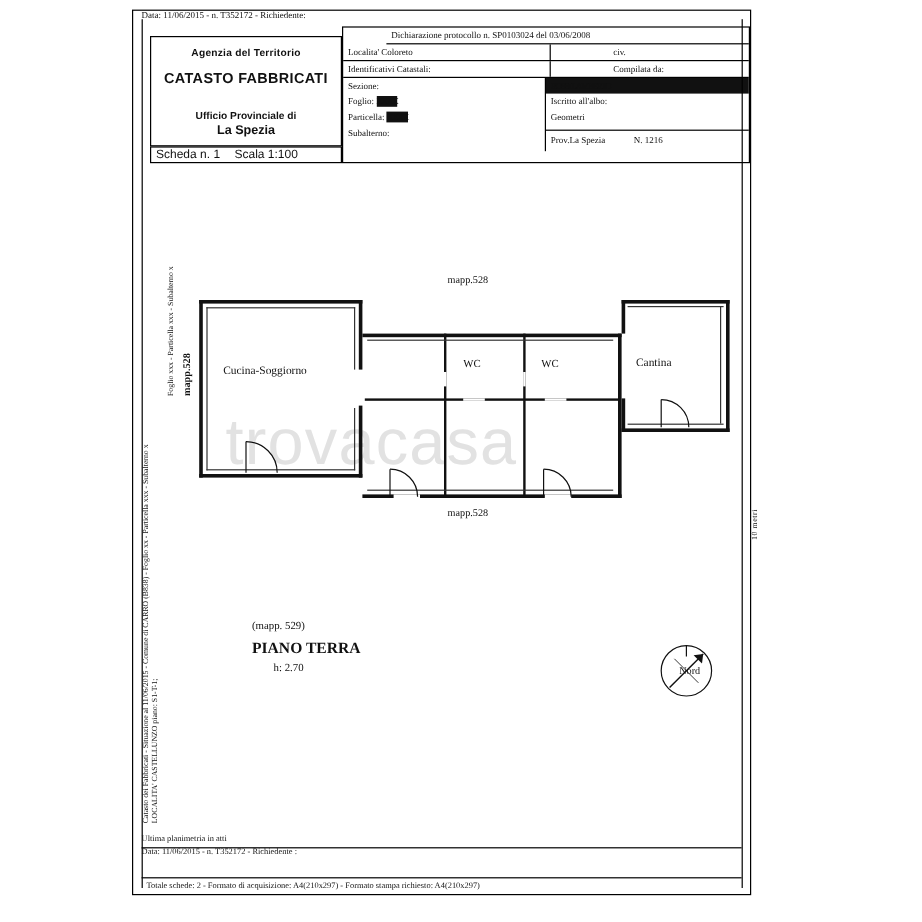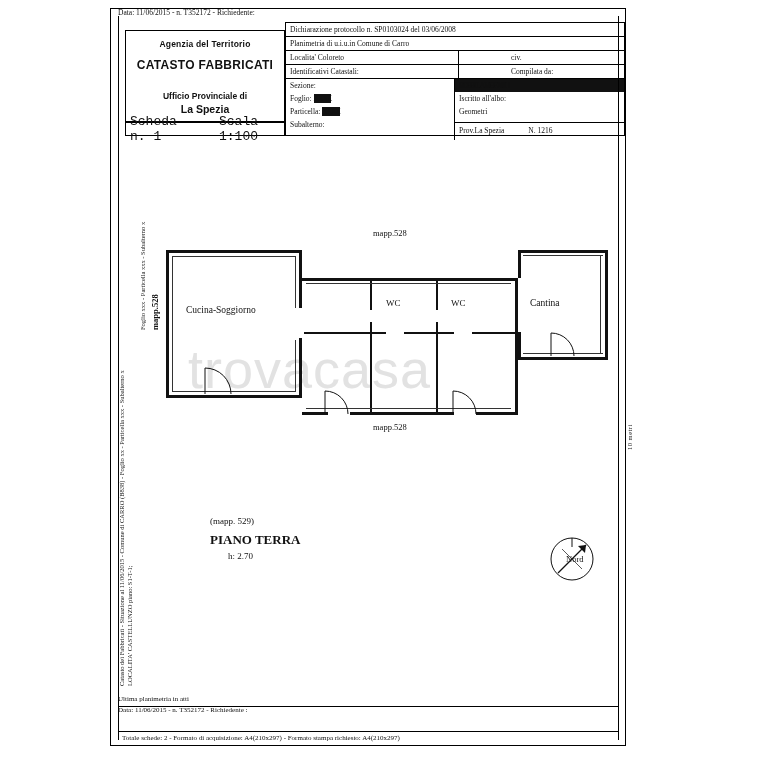--- a/index.html
+++ b/index.html
@@ -26,32 +26,32 @@
     text-align:center;
   }
   .hdr-left .l1{font-size:8.5px;font-weight:bold;margin-top:8px;letter-spacing:.2px;}
   .hdr-left .l2{font-size:12px;font-weight:bold;margin-top:9px;letter-spacing:.3px;}
   .hdr-left .l3{font-size:8.5px;font-weight:bold;margin-top:19px;}
   .hdr-left .l4{font-size:10.5px;font-weight:bold;margin-top:2px;}
 
   .scheda{
     position:absolute;left:125px;top:122px;width:160px;height:14px;
     border:1px solid #000;box-sizing:border-box;
-    font-size:13px;font-family:Liberation Mono, monospace;
+    font-size:10px;font-family:Liberation Sans, sans-serif;
     display:flex;align-items:center;
   }
   .scheda .a{padding-left:4px;}
-  .scheda .b{padding-left:24px;}
+  .scheda .b{padding-left:12px;}
 
   .hdr-right{
     position:absolute;left:285px;top:22px;width:340px;height:114px;
     border:1px solid #000;box-sizing:border-box;
     font-family:"Liberation Serif", serif;font-size:7.5px;
   }
-  .hr-row{height:13px;line-height:13px;padding-left:4px;border-bottom:1px solid #000;}
+  .hr-row{height:13px;line-height:13px;padding-left:4px;border-bottom:1px solid #000;margin-left:36px;}
   .hr-split{display:flex;border-bottom:1px solid #000;gap:48px;}
   .hr-split .cl{width:168px;border-right:1px solid #000;padding-left:4px;height:13px;line-height:13px;}
   .hr-split .cr{flex:1;padding-left:4px;height:13px;line-height:13px;}
   .hr-body{display:flex;height:61px;}
   .hr-body .bl{width:168px;border-right:1px solid #000;}
   .hr-body .br{flex:1;}
   .bl div,.br div{padding-left:4px;height:13px;line-height:13px;}
   .blk{background:#111;color:#111;letter-spacing:-1px;}
 
   
@@ -135,23 +135,20 @@
   </div>
 
   <div class="scheda">
     <span class="a">Scheda n. 1</span>
     <span class="b">Scala 1:100</span>
   </div>
 
   <div class="hdr-right">
     <div class="hr-row">
       <span>Dichiarazione protocollo n. SP0103024 del  03/06/2008</span>
-    </div>
-    <div class="hr-row">
-      <span>Planimetria di u.i.u.in Comune di Carro</span>
     </div>
     <div class="hr-split">
       <div class="cl">Localita' Coloreto</div>
       <div class="cr">civ.</div>
     </div>
     <div class="hr-split">
       <div class="cl">Identificativi Catastali:</div>
       <div class="cr">Compilata da:</div>
     </div>
     <div class="hr-body">

